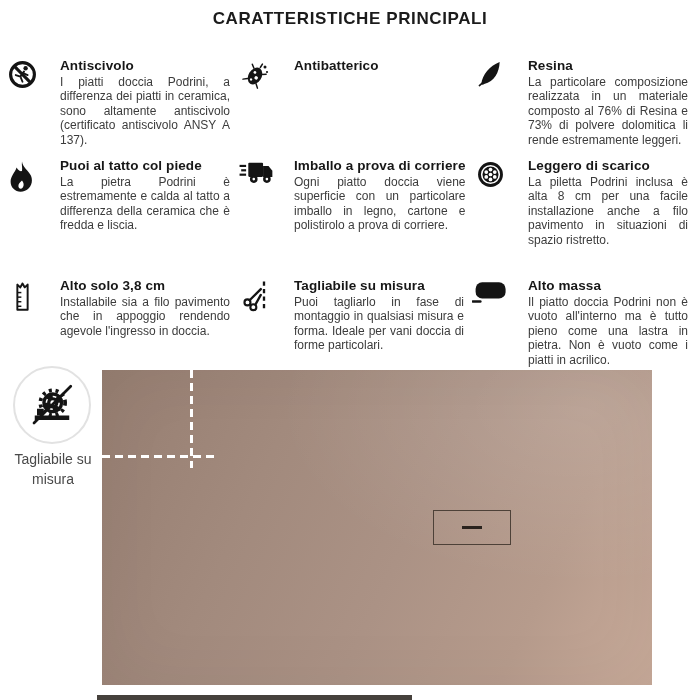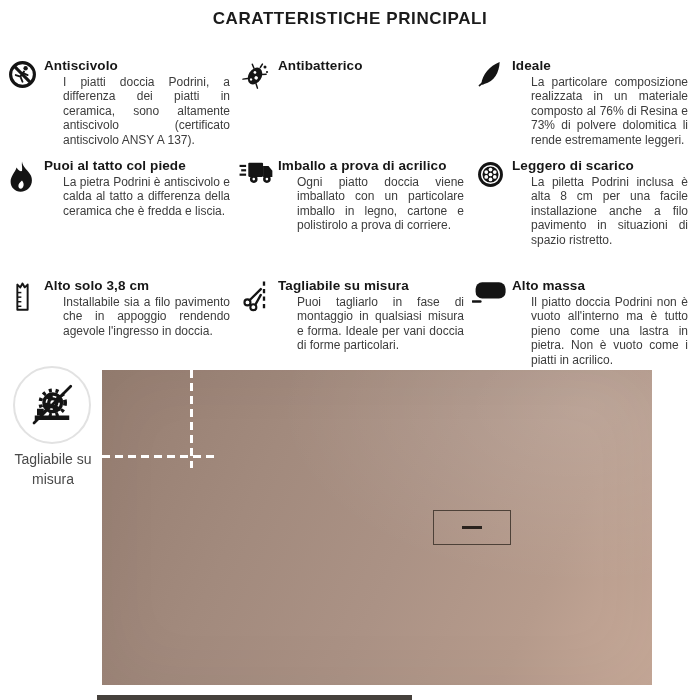--- a/index.html
+++ b/index.html
@@ -19,34 +19,33 @@
     font-size: 17px; font-weight: bold; letter-spacing: 0.6px;
     color: #1b1b1b;
   }
 
   .features {
     position: absolute; top: 58px; left: 4px; width: 692px;
     display: grid;
     grid-template-columns: 234px 234px 224px;
     grid-template-rows: 100px 120px auto;
   }
-  .feature { display: flex; gap: 4px; padding-right: 8px; }
+  .feature { display: flex; gap: 20px; padding-right: 8px; }
   .feature .icon-box {
     flex: 0 0 36px; width: 36px;
     display: flex; justify-content: center; align-items: flex-start;
     padding-top: 2px;
   }
   .feature h3 {
     font-size: 13.5px; font-weight: bold; color: #171717;
     white-space: nowrap; margin-bottom: 2px; letter-spacing: 0.1px;
   }
   .feature p {
     font-size: 12px; line-height: 1.2; color: #3c3c3c;
     text-align: justify;
-    margin-left: 19px;
   }
   svg { display: block; }
 
   
   .badge-circle {
     position: absolute; left: 13px; top: 366px;
     width: 78px; height: 78px; border-radius: 50%;
     border: 2px solid #e2e2e2; background: #ffffff;
     display: flex; align-items: center; justify-content: center;
   }
@@ -131,55 +130,55 @@
     </div>
 
     <div class="feature">
       <span class="icon-box">
         <svg width="27" height="27" viewBox="0 0 56 56">
           <path d="M47 4 C26 12 11 30 9 50 C10 52 13 52 15 50 C36 44 46 26 47 4 Z" fill="#141414"></path>
           <line x1="12" y1="47" x2="5" y2="53" stroke="#141414" stroke-width="3.4" stroke-linecap="round"></line>
         </svg>
       </span>
       <div class="txt">
-        <h3>Ideale</h3>
+        <h3>Resina</h3>
         <p>La particolare composizione realizzata in un materiale composto al 76% di Resina e 73% di polvere dolomitica li rende estremamente leggeri.</p>
       </div>
     </div>
 
     <div class="feature">
       <span class="icon-box">
         <svg width="30" height="34" viewBox="0 0 50 56">
           <path d="M25 2 C26 12 36 17 40 26 C44 36 40 47 30 51 C18 56 6 48 6 36 C6 26 13 21 16 12 C19 17 22 19 25 18 C26 12 24 8 25 2 Z" fill="#141414"></path>
           <path d="M25 34 C28 38 29 42 26 46 C23 49 19 47 19 43 C19 39 22 37 25 34 Z" fill="#ffffff"></path>
         </svg>
       </span>
       <div class="txt">
         <h3>Puoi al tatto col piede</h3>
-        <p>La pietra Podrini è antiscivolo e calda al tatto a differenza della ceramica che è fredda e liscia.</p>
+        <p>La pietra Podrini è estremamente e calda al tatto a differenza della ceramica che è fredda e liscia.</p>
       </div>
     </div>
 
     <div class="feature">
       <span class="icon-box">
         <svg width="35" height="25" viewBox="0 0 64 44">
           <line x1="1" y1="10" x2="13" y2="10" stroke="#141414" stroke-width="4"></line>
           <line x1="4" y1="18" x2="13" y2="18" stroke="#141414" stroke-width="4"></line>
           <line x1="1" y1="26" x2="13" y2="26" stroke="#141414" stroke-width="4"></line>
           <rect x="17" y="4" width="27" height="26" rx="2" fill="#141414"></rect>
           <path d="M44 10 H54 L61 19 V30 H44 Z" fill="#141414"></path>
           <circle cx="27" cy="34" r="7" fill="#141414"></circle>
           <circle cx="27" cy="34" r="2.4" fill="#ffffff"></circle>
           <circle cx="51" cy="34" r="7" fill="#141414"></circle>
           <circle cx="51" cy="34" r="2.4" fill="#ffffff"></circle>
         </svg>
       </span>
       <div class="txt">
-        <h3>Imballo a prova di acrilico</h3>
-        <p>Ogni piatto doccia viene imballato con un particolare imballo in legno, cartone e polistirolo a prova di corriere.</p>
+        <h3>Imballo a prova di corriere</h3>
+        <p>Ogni piatto doccia viene superficie con un particolare imballo in legno, cartone e polistirolo a prova di corriere.</p>
       </div>
     </div>
 
     <div class="feature">
       <span class="icon-box">
         <svg width="29" height="29" viewBox="0 0 56 56">
           <circle cx="28" cy="28" r="24" fill="#141414"></circle>
           <circle cx="28" cy="28" r="17" fill="none" stroke="#ffffff" stroke-width="3"></circle>
           <circle cx="28" cy="28" r="3.6" fill="#ffffff"></circle>
           <circle cx="28" cy="18.5" r="3.6" fill="#ffffff"></circle>

